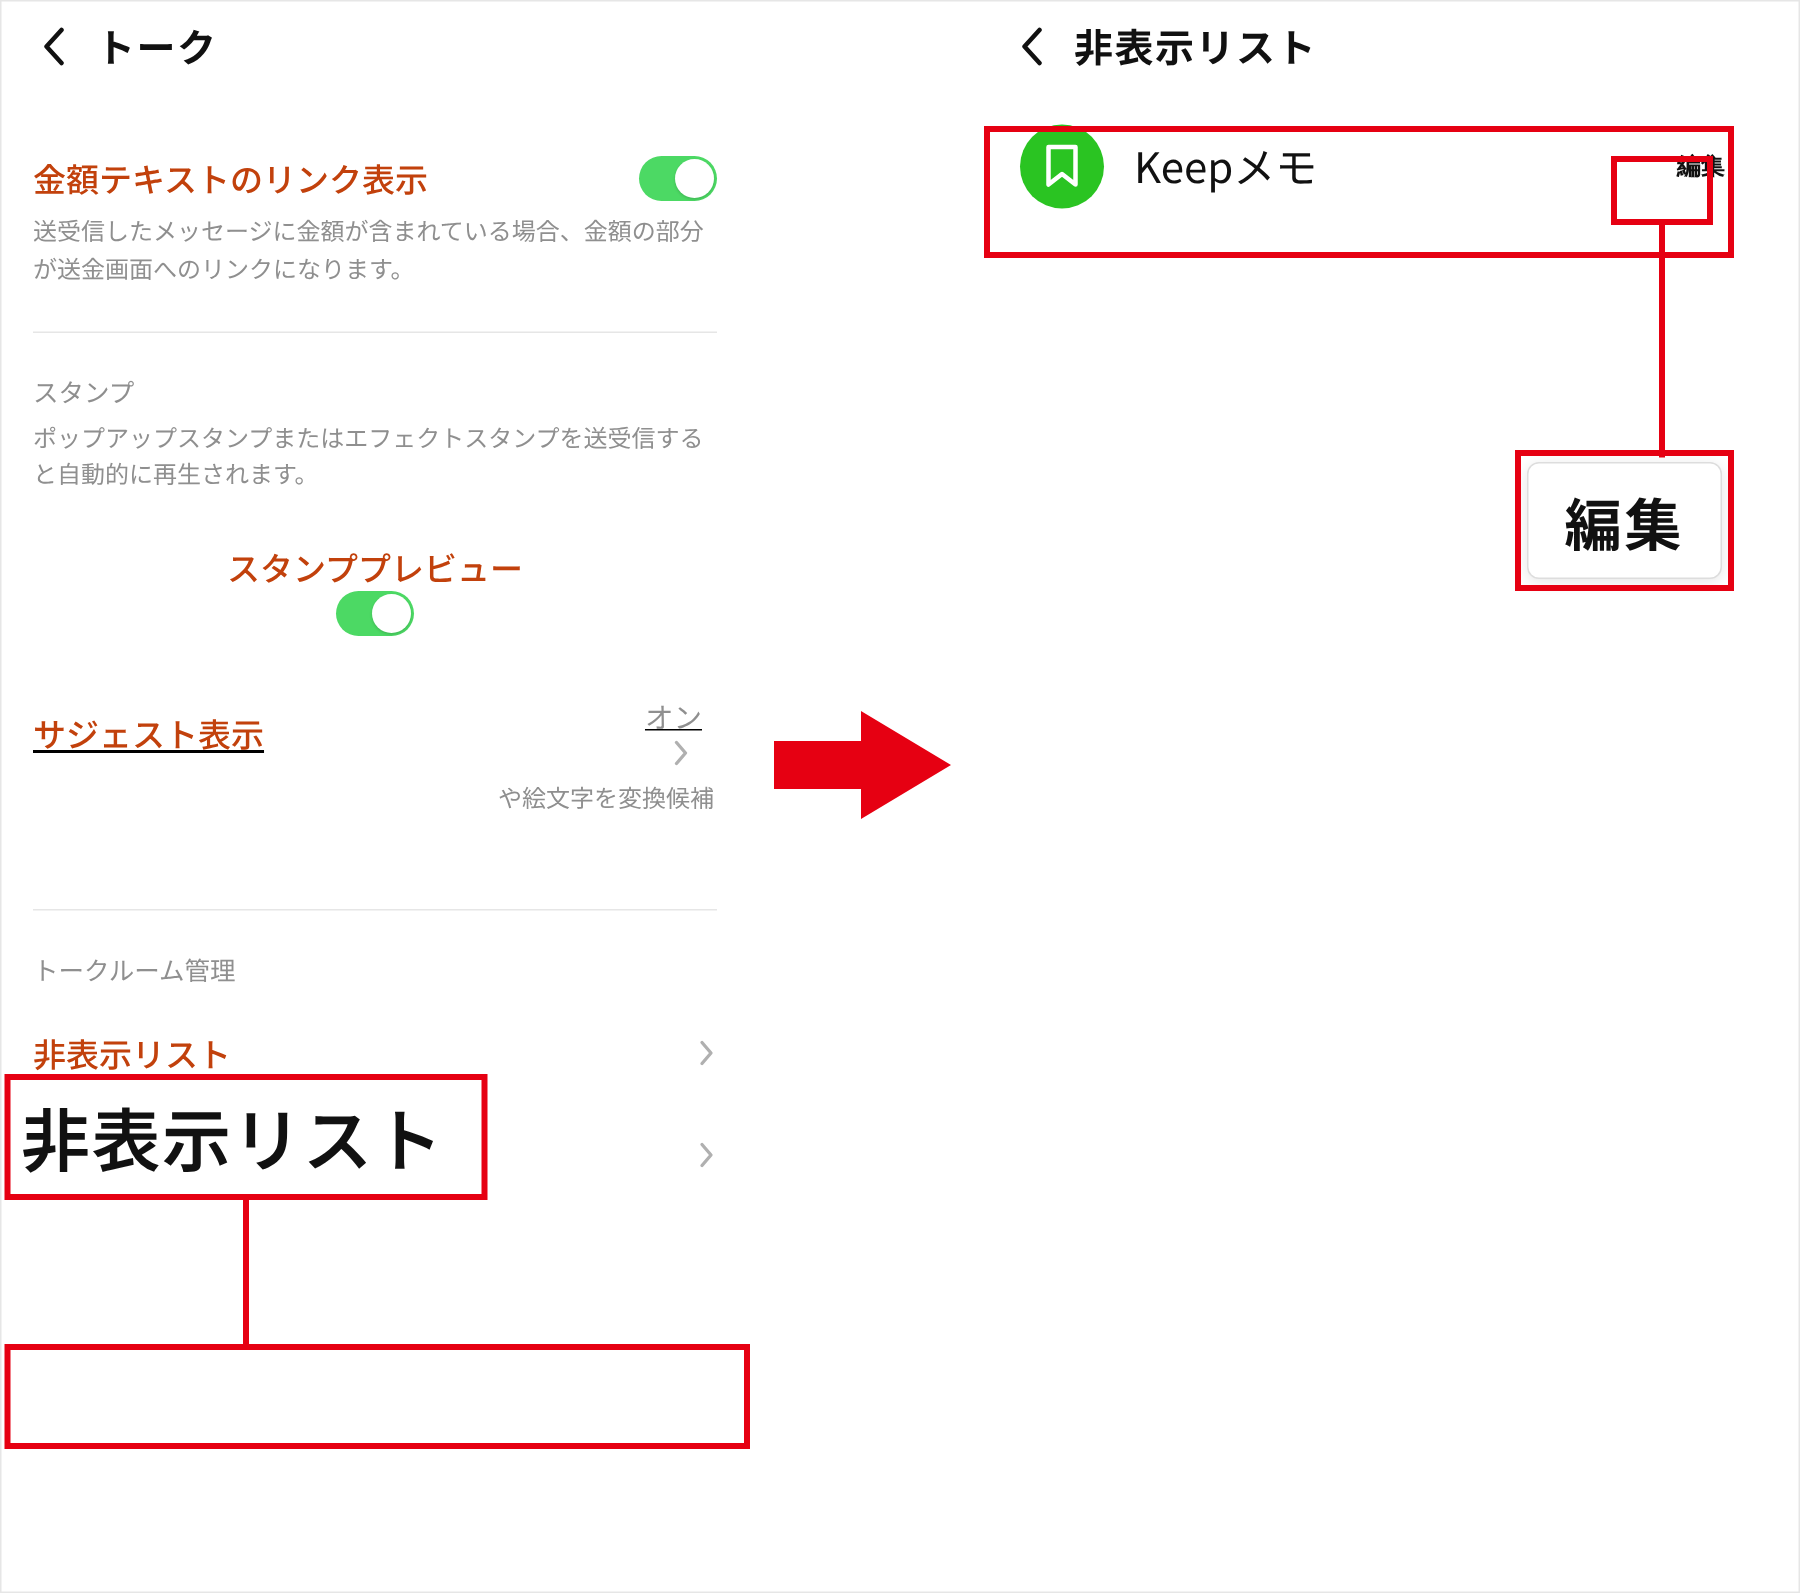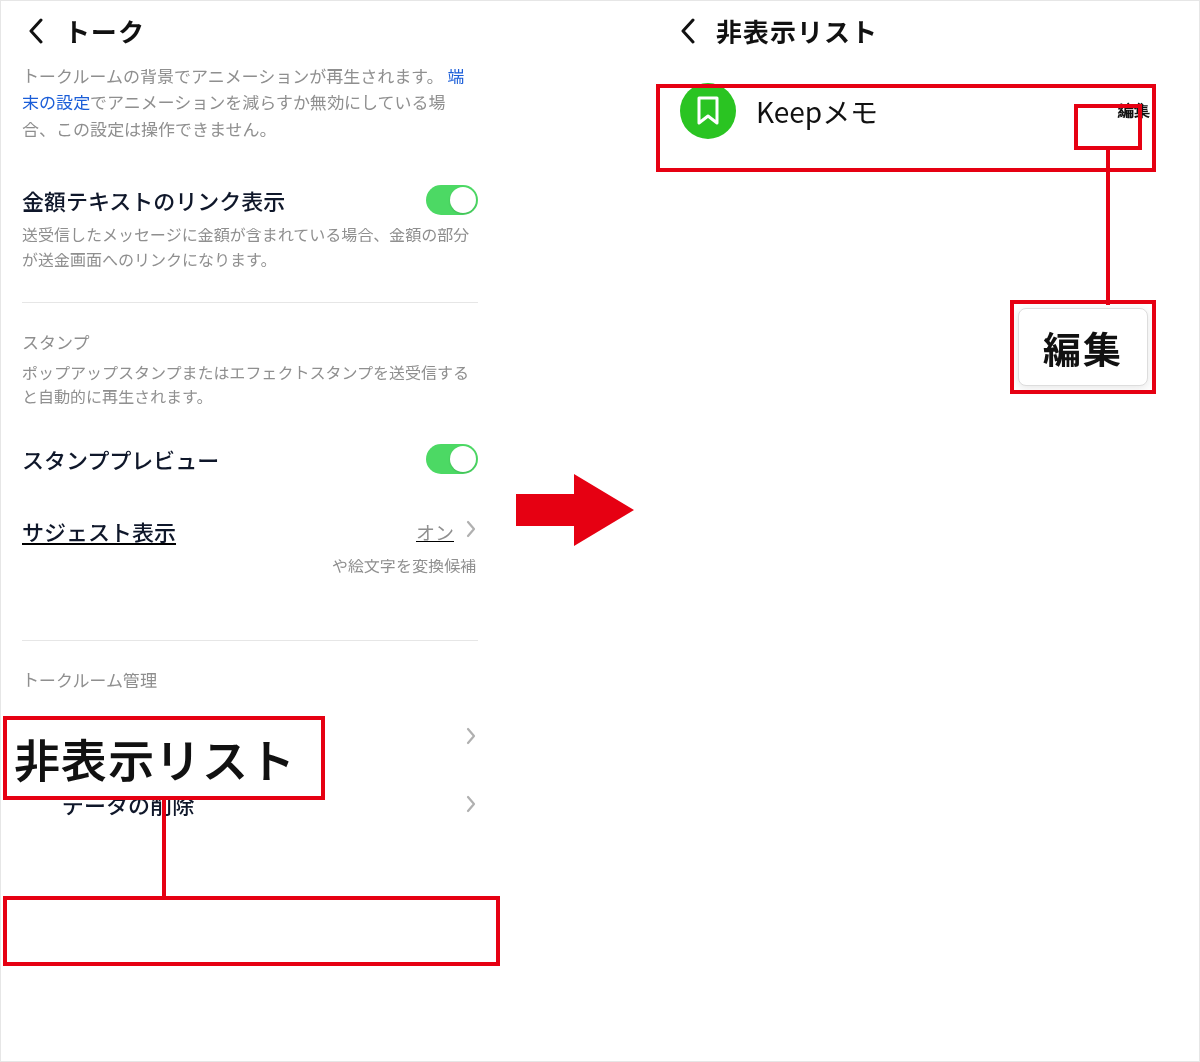--- a/index.html
+++ b/index.html
@@ -57,21 +57,21 @@
   .link { color: #1a5dd8; }
   .setting-row {
     display: flex;
     align-items: center;
     justify-content: space-between;
     padding-top: 26px;
   }
   .setting-row.tight { padding-top: 18px; }
   .setting-title {
     font-size: 22px;
-    color: #0f172a;
+    color: #c2410c;
     font-weight: 500;
   }
   .setting-desc {
     font-size: 16px;
     color: #8f8f8f;
     line-height: 1.55;
     margin-top: 6px;
   }
   .toggle {
     width: 52px;
@@ -110,21 +110,21 @@
     display: inline-flex;
     align-items: center;
     justify-content: center;
   }
   .chevron-right svg { display: block; }
   .value-label {
     font-size: 19px;
     color: #8f8f8f;
     margin-right: 10px;
   }
-  .row-right { display: flex; align-items: flex-start; }
+  .row-right { display: flex; align-items: center; flex-direction: column; }
   
   .list-item {
     display: flex;
     align-items: center;
     padding: 14px 20px;
     margin-top: 10px;
   }
   .avatar {
     width: 56px;
     height: 56px;
@@ -205,38 +205,34 @@
   <div class="header">
     <span class="back-chevron">
       <svg width="16" height="26" viewBox="0 0 16 26">
           <path d="M13 2 L3 13 L13 24" stroke="#111" stroke-width="3" fill="none" stroke-linecap="round" stroke-linejoin="round"></path>
         </svg>
     </span>
     <span class="header-title">トーク</span>
   </div>
 
   <div class="content">
-    <p class="desc">
-      <span>トークルームの背景でアニメーションが再生されます。</span>
-      <span class="link">端末の設定</span><span>でアニメーションを減らすか無効にしている場合、この設定は操作できません。</span>
-    </p>
 
     <div class="setting-row" style="padding-top:42px;">
       <span class="setting-title">金額テキストのリンク表示</span>
       <span class="toggle"></span>
     </div>
     <p class="setting-desc">送受信したメッセージに金額が含まれている場合、金額の部分が送金画面へのリンクになります。</p>
 
     <hr class="divider">
 
     <p class="section-label">スタンプ</p>
 
     <p class="setting-desc">ポップアップスタンプまたはエフェクトスタンプを送受信すると自動的に再生されます。</p>
 
-    <div class="setting-row" style="padding-top:34px;">
+    <div class="setting-row" style="padding-top:34px;flex-direction:column;">
       <span class="setting-title">スタンププレビュー</span>
       <span class="toggle"></span>
     </div>
 
     <div class="setting-row" style="padding-top:40px;text-decoration:underline;">
       <span class="setting-title">サジェスト表示</span>
       <span class="row-right">
         <span class="value-label">オン</span>
         <span class="chevron-right">
           <svg width="10" height="18" viewBox="0 0 10 18">

